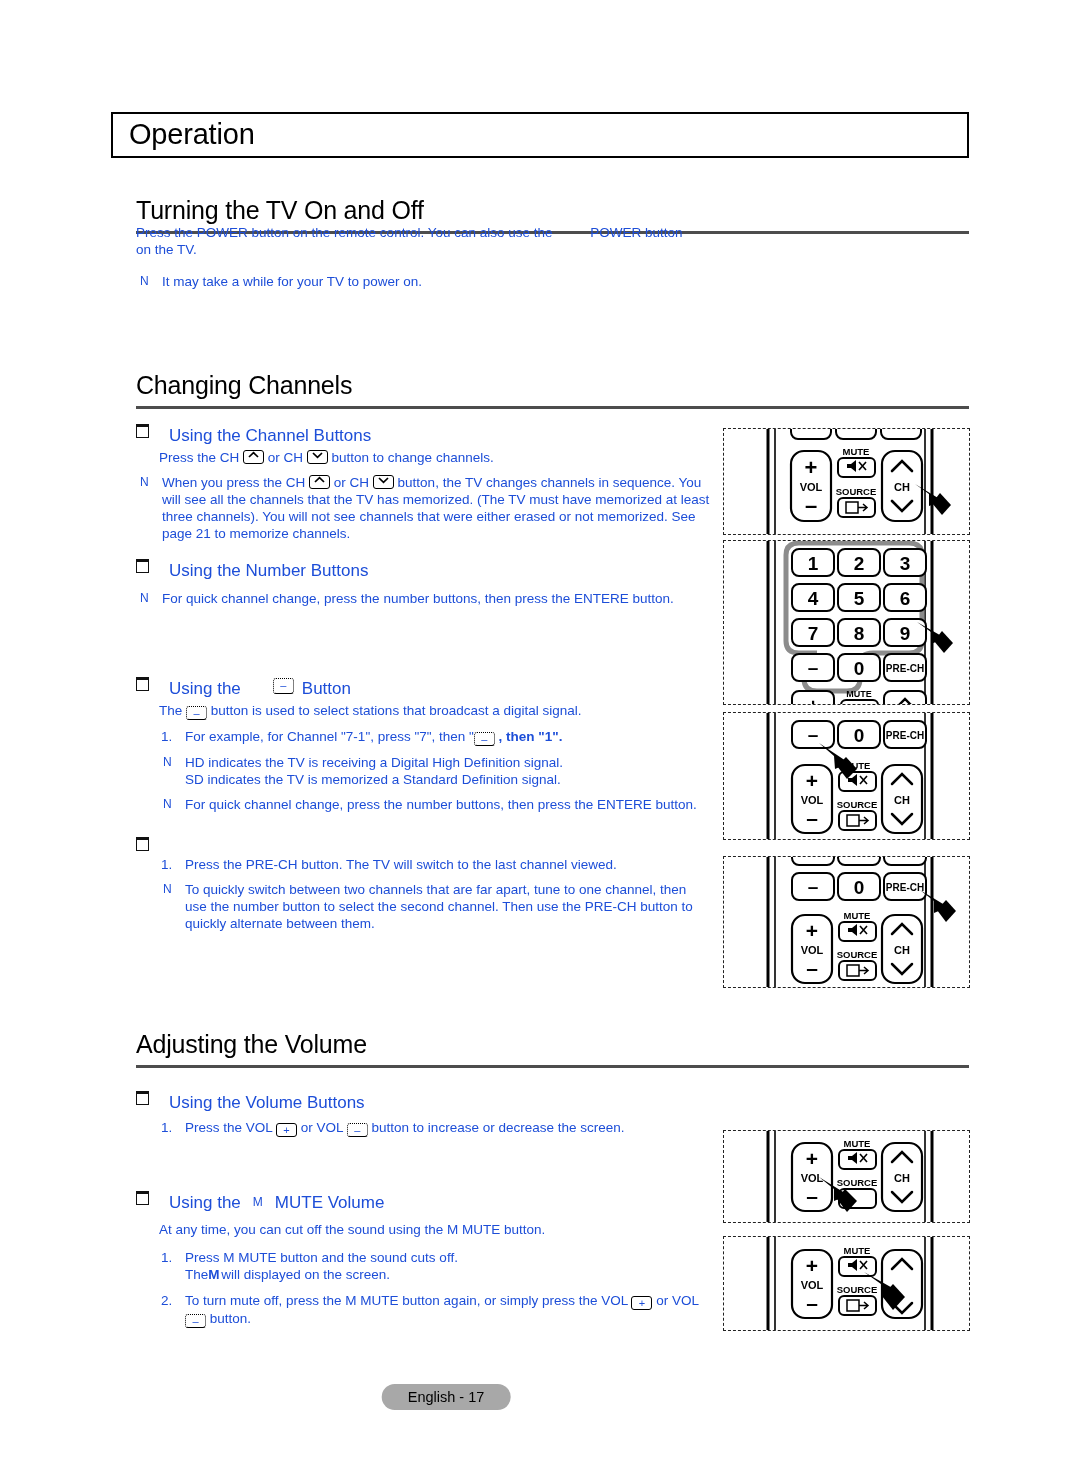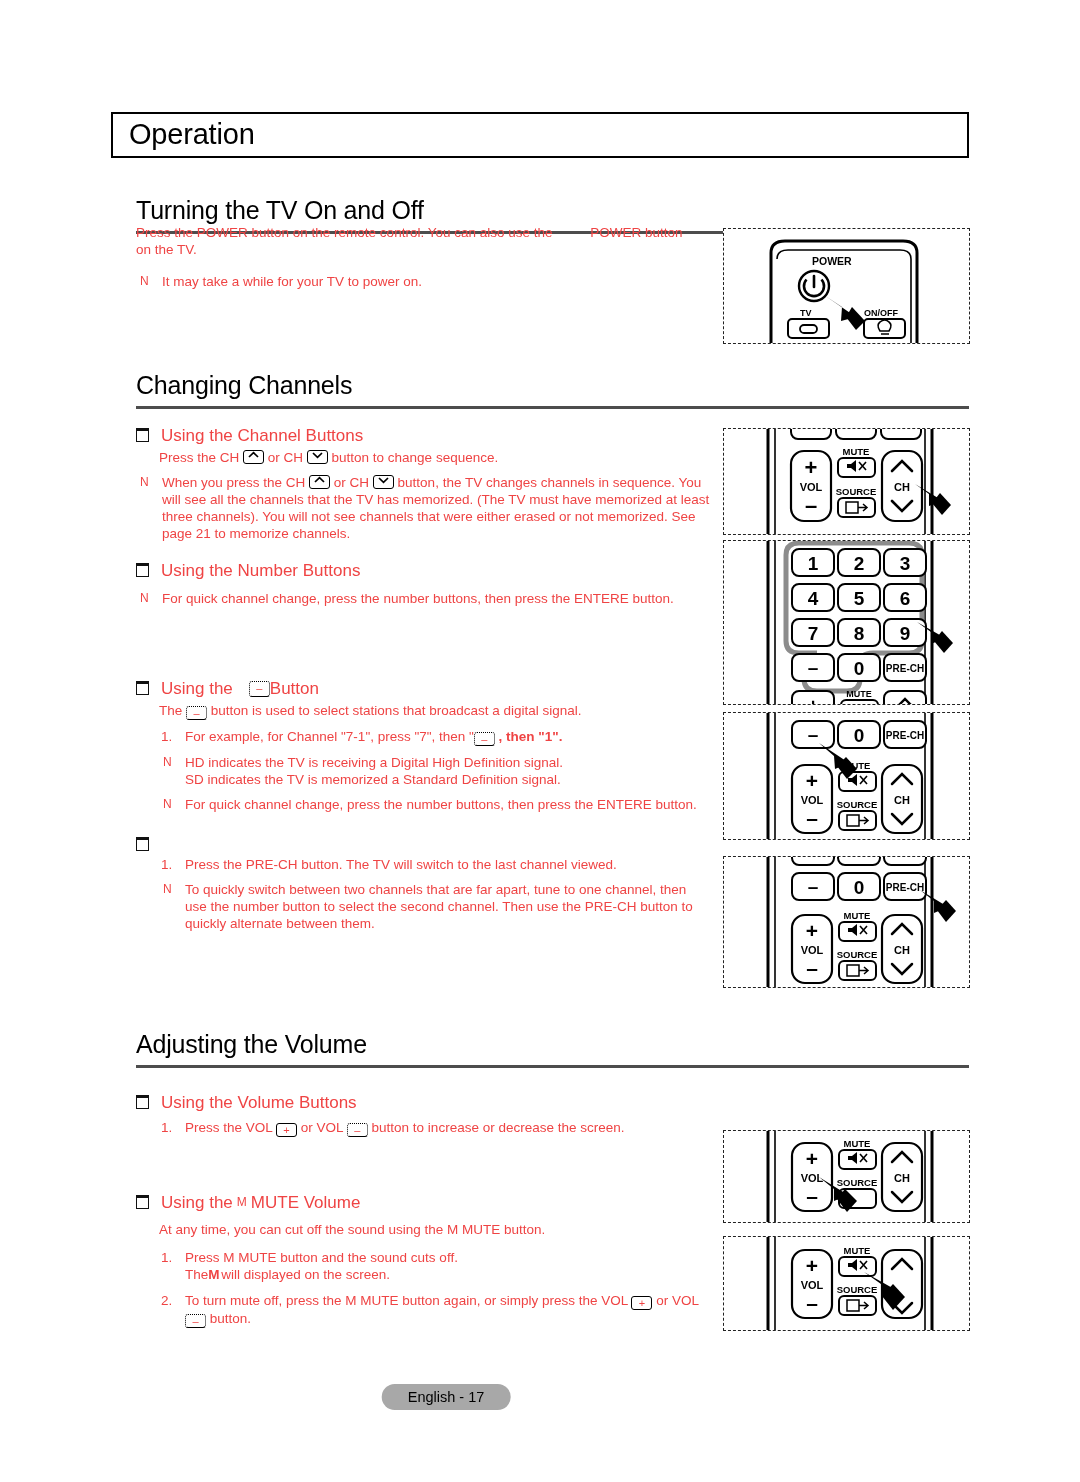--- a/index.html
+++ b/index.html
@@ -59,33 +59,34 @@
     height: 3px;
     background: #4d4d4d;
     width: 100%;
   }
 
   
   .body-col {
     position: absolute;
     font-size: 13.5px;
     line-height: 17px;
-    color: #ef4444;
+    color: #1d4ed8;
   }
   .para {
     margin: 0 0 0 0;
   }
 
   
   .bullet-head {
     display: flex;
-    align-items: center;
+    align-items: flex-start;
     font-size: 17px;
     line-height: 21px;
     white-space: nowrap;
+    gap: 8px;
   }
   .sq {
     display: inline-block;
     width: 11px;
     height: 10px;
     border: 1.6px solid #111;
     border-top-width: 3px;
     margin-right: 12px;
     position: relative;
     top: -1px;
@@ -184,61 +185,37 @@
     <div class="para">
       <span>Press the </span><span>POWER button on the remote control. You can also use the </span><span style="display:inline-block;width:34px;"></span><span>POWER button</span><br>
       <span>on the TV.</span>
     </div>
     <div class="note-row" style="margin-top:15px;">
       <div class="note-mark">N</div>
       <div class="note-body">It may take a while for your TV to power on.</div>
     </div>
   </div>
 
-  <div class="illus" style="left:723px; top:228px; width:247px; height:116px;">
-    <svg width="247" height="116" viewBox="0 0 247 116">
-
-      <path d="M47 24 q0 -12 14 -12 h118 q14 0 14 12 v92 h-146 z" fill="#fff" stroke="#000" stroke-width="3"></path>
-      <path d="M53 30 q0 -9 11 -9 h112 q11 0 11 9 v86" fill="none" stroke="#000" stroke-width="1.6"></path>
-
-      <text x="88" y="36" font-family="Liberation Sans, sans-serif" font-size="10.5" font-weight="bold" fill="#000">POWER</text>
-
-      <circle cx="90" cy="57" r="15" fill="#fff" stroke="#000" stroke-width="2.4"></circle>
-      <path d="M90 47 v11" stroke="#000" stroke-width="2.6" stroke-linecap="round"></path>
-      <path d="M82.5 50.5 a10 10 0 1 0 15 0" fill="none" stroke="#000" stroke-width="2.6"></path>
-
-      <text x="76" y="87" font-family="Liberation Sans, sans-serif" font-size="9" font-weight="bold" fill="#000">TV</text>
-      <rect x="64" y="90" width="41" height="19" rx="4" fill="#fff" stroke="#000" stroke-width="2"></rect>
-      <rect x="76" y="96" width="17" height="8" rx="4" fill="#fff" stroke="#000" stroke-width="1.8"></rect>
-
-      <text x="140" y="87" font-family="Liberation Sans, sans-serif" font-size="9" font-weight="bold" fill="#000">ON/OFF</text>
-      <rect x="140" y="90" width="41" height="19" rx="4" fill="#fff" stroke="#000" stroke-width="2"></rect>
-      <path d="M157 105 h8 M156 102 q-4 -6 0 -9 q5 -4 9 0 q4 3 0 9 z" fill="none" stroke="#000" stroke-width="1.6"></path>
-
-      <path d="M100 66 L132 88 L117 92 L118 78 Z" fill="#000"></path>
-      <path d="M128 78 L141 92 L132 101 L122 88 Z" fill="#000"></path>
-    </svg>
-  </div>
 
   <div class="section" style="top:371px;">
     <div class="section-title">Changing Channels</div>
     <div class="section-rule"></div>
   </div>
 
   <div class="body-col" style="left:136px; top:425px; width:575px;">
     <div class="bullet-head">
       <span class="sq"></span>
       <span>Using the Channel Buttons</span>
     </div>
     <div style="margin-left:23px; margin-top:3px;">
       <span>Press the CH </span><span class="key"><svg width="13" height="8" viewBox="0 0 13 8">
             <path d="M2 6 L6.5 1.6 L11 6" fill="none" stroke="#000" stroke-width="1.7"></path>
           </svg></span><span> or CH </span><span class="key"><svg width="13" height="8" viewBox="0 0 13 8">
             <path d="M2 2 L6.5 6.4 L11 2" fill="none" stroke="#000" stroke-width="1.7"></path>
-          </svg></span><span> button to change sequence.</span>
+          </svg></span><span> button to change channels.</span>
     </div>
     <div class="note-row" style="margin-top:8px;">
       <div class="note-mark">N</div>
       <div class="note-body">
         <span>When you press the CH </span><span class="key"><svg width="13" height="8" viewBox="0 0 13 8">
               <path d="M2 6 L6.5 1.6 L11 6" fill="none" stroke="#000" stroke-width="1.7"></path>
             </svg></span><span> or CH </span><span class="key"><svg width="13" height="8" viewBox="0 0 13 8">
               <path d="M2 2 L6.5 6.4 L11 2" fill="none" stroke="#000" stroke-width="1.7"></path>
             </svg></span><span> button, the TV changes channels in sequence. You will see all the channels that the TV has memorized. (The TV must have memorized at least three channels). You will not see channels that were either erased or not memorized. See page 21 to memorize channels.</span>
       </div>

